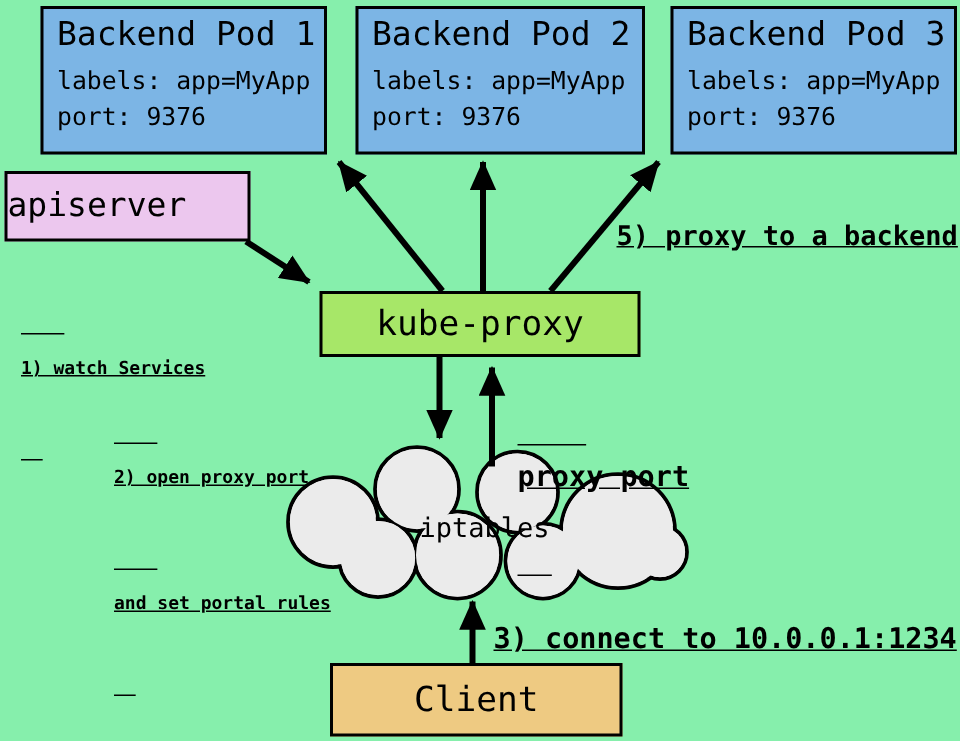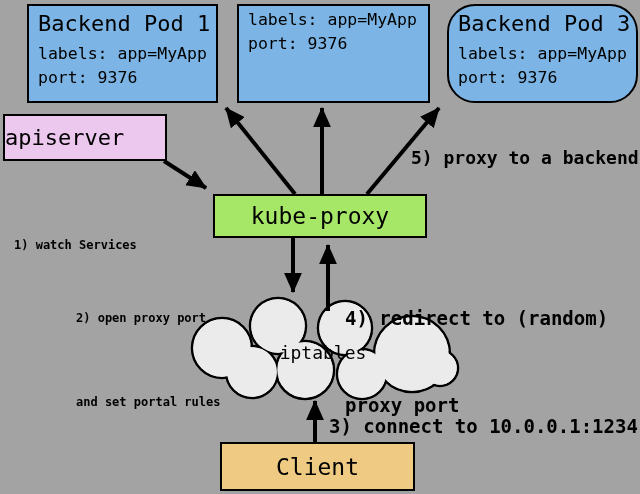--- a/index.html
+++ b/index.html
@@ -1,20 +1,20 @@
 <!DOCTYPE html>
 <html><head>
 <meta charset="utf-8">
 <style>
   html, body { margin: 0; padding: 0; background: #fff; }
   .stage {
     position: relative;
     width: 640px;
     height: 494px;
-    background: #a3a3a3;
+    background: #86efac;
     font-family: "DejaVu Sans Mono", "Liberation Mono", monospace;
     color: #000;
     overflow: hidden;
   }
   .box {
     position: absolute;
     box-sizing: border-box;
     border: 2.5px solid #000;
     z-index: 1;
   }
@@ -22,20 +22,21 @@
   .pod-title { font-size: 22px; line-height: 27px; margin: 0 0 7px 0; white-space: pre; }
   .pod-line  { font-size: 16.5px; line-height: 20px; margin: 0 0 4px 0; white-space: pre; }
   .apiserver-box { background: #ecc7ee; display: flex; align-items: center; font-size: 22px; }
   .kubeproxy-box { background: #a7e768; display: flex; align-items: center; justify-content: center; font-size: 23px; }
   .client-box    { background: #eeca82; display: flex; align-items: center; justify-content: center; font-size: 23px; }
   .step-label {
     position: absolute;
     font-weight: bold;
     white-space: pre;
     z-index: 3;
+    text-decoration: underline;
   }
   .lbl-sm { font-size: 12px; line-height: 28px; }
   .lbl-lg { font-size: 19px; line-height: 29px; }
   .lbl-md { font-size: 18px; line-height: 22px; }
   .iptables-label {
     position: absolute;
     left: 250px; top: 342px; width: 146px;
     text-align: center;
     font-size: 18px;
     z-index: 3;
@@ -52,25 +53,26 @@
 
 <div class="stage">
 
   <div class="box pod" style="left:27px; top:4px; width:191px; height:99px;">
     <div class="pod-title">Backend Pod 1</div>
     <div class="pod-line">labels: app=MyApp</div>
     <div class="pod-line">port: 9376</div>
   </div>
 
   <div class="box pod" style="left:237px; top:4px; width:193px; height:99px;">
+    <div class="pod-title">Backend Pod 2</div>
     <div class="pod-line">labels: app=MyApp</div>
     <div class="pod-line">port: 9376</div>
   </div>
 
-  <div class="box pod" style="left:447px; top:4px; width:191px; height:99px;border-radius:28px;">
+  <div class="box pod" style="left:447px; top:4px; width:191px; height:99px;">
     <div class="pod-title">Backend Pod 3</div>
     <div class="pod-line">labels: app=MyApp</div>
     <div class="pod-line">port: 9376</div>
   </div>
 
   <div class="box apiserver-box" style="left:3px; top:114px; width:164px; height:47px;">
     <span>apiserver</span>
   </div>
 
   <div class="box client-box" style="left:220px; top:442px; width:195px; height:49px;">
@@ -129,19 +131,18 @@
   </div>
 
   <div class="step-label lbl-sm" style="left:76px; top:248px;">
     <div>2) open proxy port</div>
     <div>and set portal rules</div>
   </div>
 
   <div class="step-label lbl-lg" style="left:329px; top:412px;">3) connect to 10.0.0.1:1234</div>
 
   <div class="step-label lbl-lg" style="left:345px; top:246px;">
-    <div>4) redirect to (random)</div>
     <div>proxy port</div>
   </div>
 
   <div class="step-label lbl-md" style="left:411px; top:147px;">5) proxy to a backend</div>
 
 </div>
 
 </body></html>

